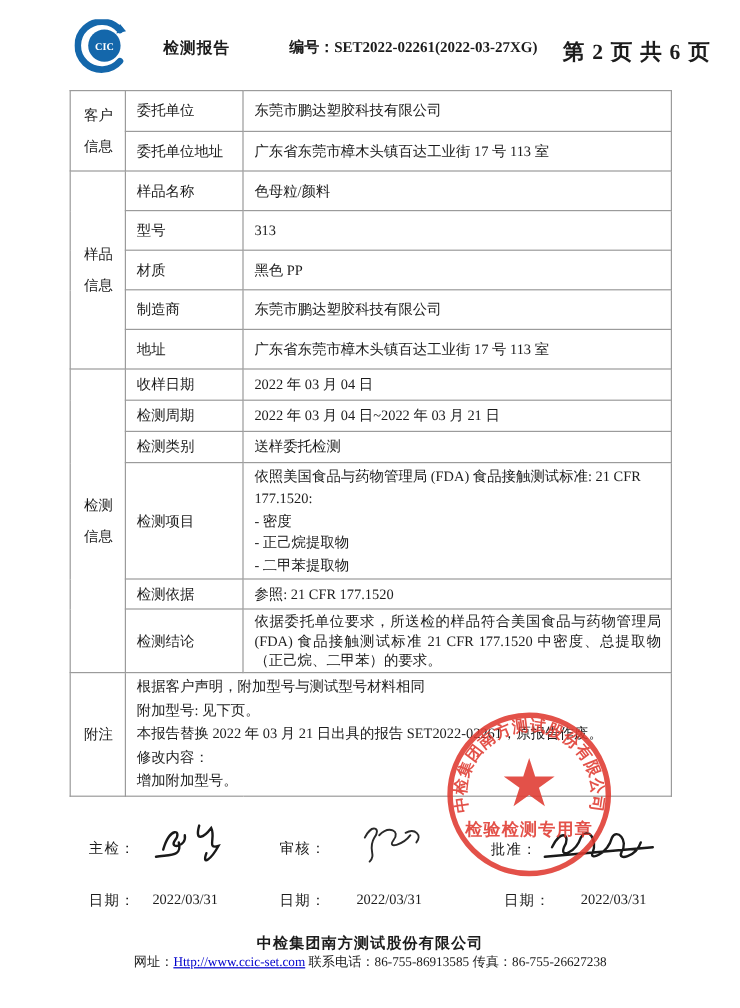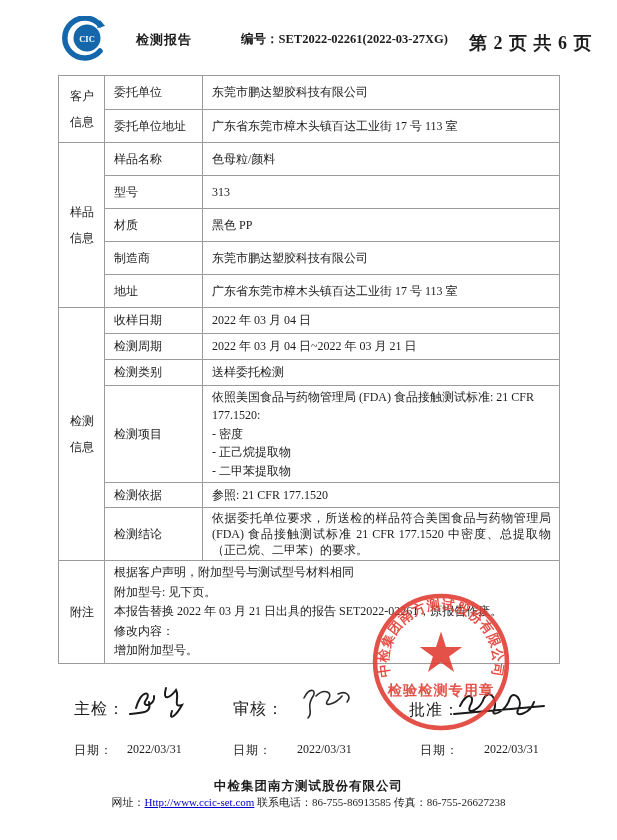--- a/index.html
+++ b/index.html
@@ -30,21 +30,21 @@
   tr.rh33 > td { height:33px; }
   tr.rh26 > td { height:26px; }
   tr.rh25 > td { height:25px; }
   td.pre { white-space:pre-line; line-height:18.4px; padding-top:5px; padding-bottom:5px; vertical-align:top; }
   td.conc { line-height:16px; text-align:justify; padding-top:4px; padding-bottom:4px; padding-right:6px; }
   tr.rh92 > td { height:92px; }
   tr.rh48 > td { height:48px; }
   tr.rh98 > td { height:98px; }
   td.note { white-space:pre-line; line-height:19.6px; vertical-align:top; padding-top:4px; }
   
-  .sig-label { position:absolute; font-size:16px; letter-spacing:1px; }
+  .sig-label { position:absolute; font-size:12px; letter-spacing:1px; }
   .sig-svg { position:absolute; }
   .date-label { position:absolute; font-size:12px; letter-spacing:1px; }
   .date-val { position:absolute; font-size:12px; }
   
   .stamp { position:absolute; left:370px; top:591px; width:142px; height:142px; opacity:.88; pointer-events:none; }
   
   .footer { position:absolute; left:0; top:779px; width:617px; text-align:center; line-height:15.5px; }
   .f-company { font-weight:bold; font-size:12.5px; letter-spacing:1px; }
   .f-line { font-size:11px; }
   .f-link { color:#0000cc; text-decoration:underline; }

